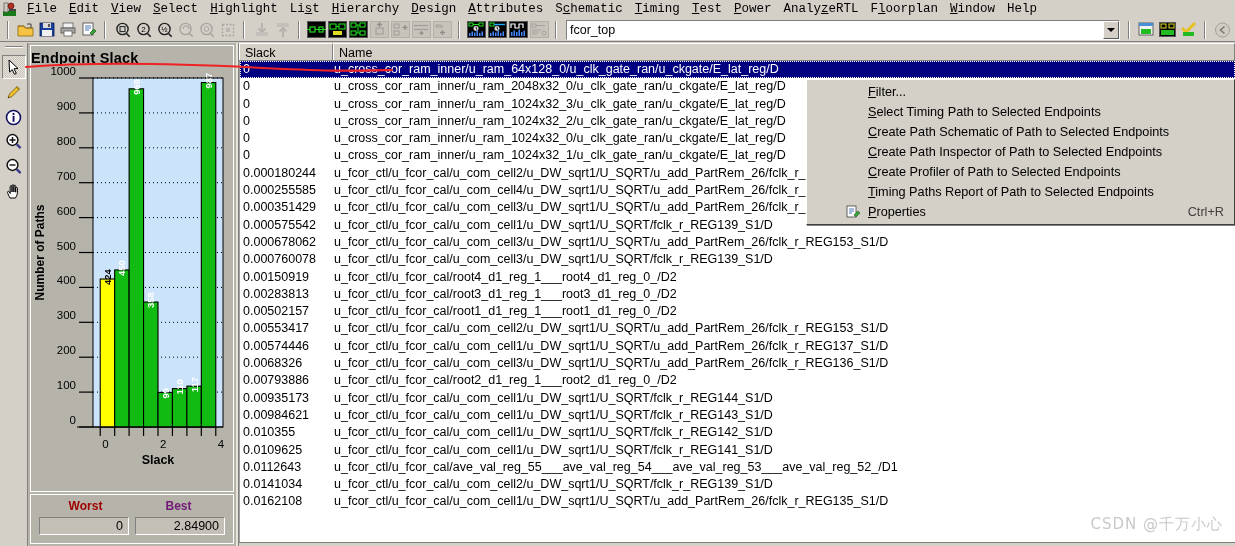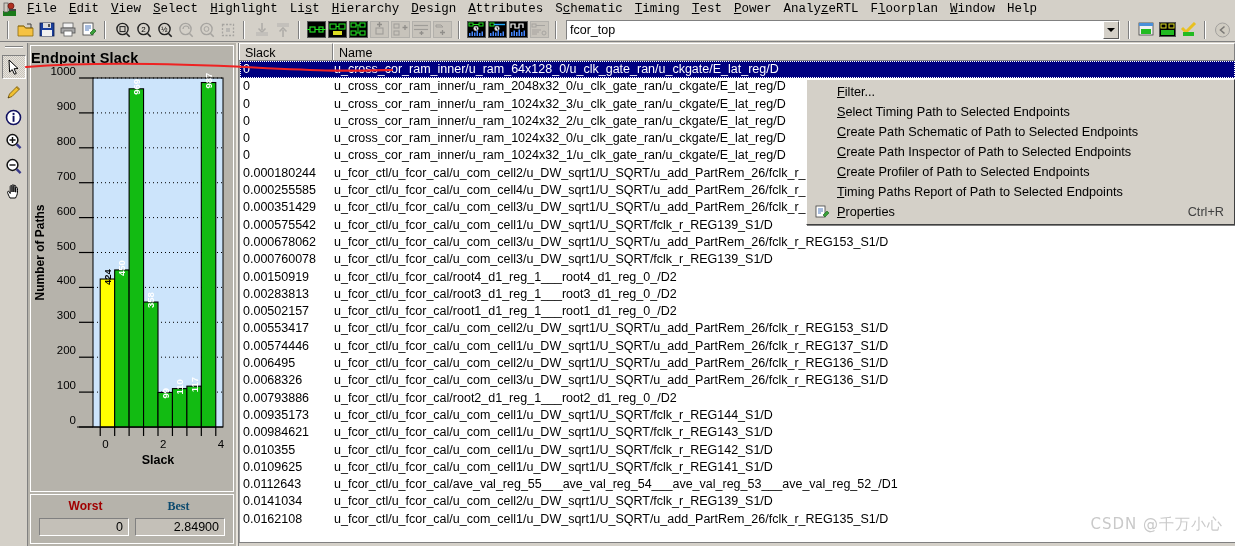--- a/index.html
+++ b/index.html
@@ -179,21 +179,21 @@
     margin:2px;
     border:1px solid #fff;
     background:#b6b3ab;
     display:flex;
     flex-direction:column;
     padding:4px 8px 0 8px;
   }
   #wb-labels { display:flex; }
   #wb-labels > div { flex:1 1 0; text-align:center; font-weight:bold; font-size:12px; }
   #wb-worst-label { color:#a00000; }
-  #wb-best-label  { color:#0c4a6e;font-family:Liberation Serif, serif; }
+  #wb-best-label  { color:#701a75; }
   #wb-fields { display:flex; gap:6px; margin-top:4px; }
   .wb-field {
     flex:1 1 0;
     height:18px;
     background:#c4c0b8;
     border:1px solid #808080;
     border-right-color:#fff; border-bottom-color:#fff;
     text-align:right;
     padding:1px 5px 0 0;
     font-size:12.5px;
@@ -283,20 +283,21 @@
   }
   .ctx-item {
     height:20px;
     display:flex;
     align-items:center;
     padding-left:8px;
     font-size:12.7px;
     white-space:nowrap;
     cursor:default;
     position:relative;
+    margin-left:31px;
   }
   .ctx-item .ic { width:22px; flex:0 0 auto; display:flex; align-items:center; }
   .ctx-item .lbl { flex:1 1 auto; }
   .ctx-item .accel { padding-right:10px; color:#404040; }
   .ctx-item u { text-decoration:underline; }
   #ctx-redline {
     position:absolute;
     left:24px; top:62px;
     width:370px; height:10px;
     pointer-events:none;
@@ -799,24 +800,20 @@
         </div>
         <div class="row">
           <div class="c-slack">0.00553417</div>
           <div class="c-name">u_fcor_ctl/u_fcor_cal/u_com_cell2/u_DW_sqrt1/U_SQRT/u_add_PartRem_26/fclk_r_REG153_S1/D</div>
         </div>
         <div class="row">
           <div class="c-slack">0.00574446</div>
           <div class="c-name">u_fcor_ctl/u_fcor_cal/u_com_cell1/u_DW_sqrt1/U_SQRT/u_add_PartRem_26/fclk_r_REG137_S1/D</div>
         </div>
         <div class="row">
-          <div class="c-slack">0.006495</div>
-          <div class="c-name">u_fcor_ctl/u_fcor_cal/u_com_cell2/u_DW_sqrt1/U_SQRT/u_add_PartRem_26/fclk_r_REG136_S1/D</div>
-        </div>
-        <div class="row">
           <div class="c-slack">0.0068326</div>
           <div class="c-name">u_fcor_ctl/u_fcor_cal/u_com_cell3/u_DW_sqrt1/U_SQRT/u_add_PartRem_26/fclk_r_REG136_S1/D</div>
         </div>
         <div class="row">
           <div class="c-slack">0.00793886</div>
           <div class="c-name">u_fcor_ctl/u_fcor_cal/root2_d1_reg_1___root2_d1_reg_0_/D2</div>
         </div>
         <div class="row">
           <div class="c-slack">0.00935173</div>
           <div class="c-name">u_fcor_ctl/u_fcor_cal/u_com_cell1/u_DW_sqrt1/U_SQRT/fclk_r_REG144_S1/D</div>

